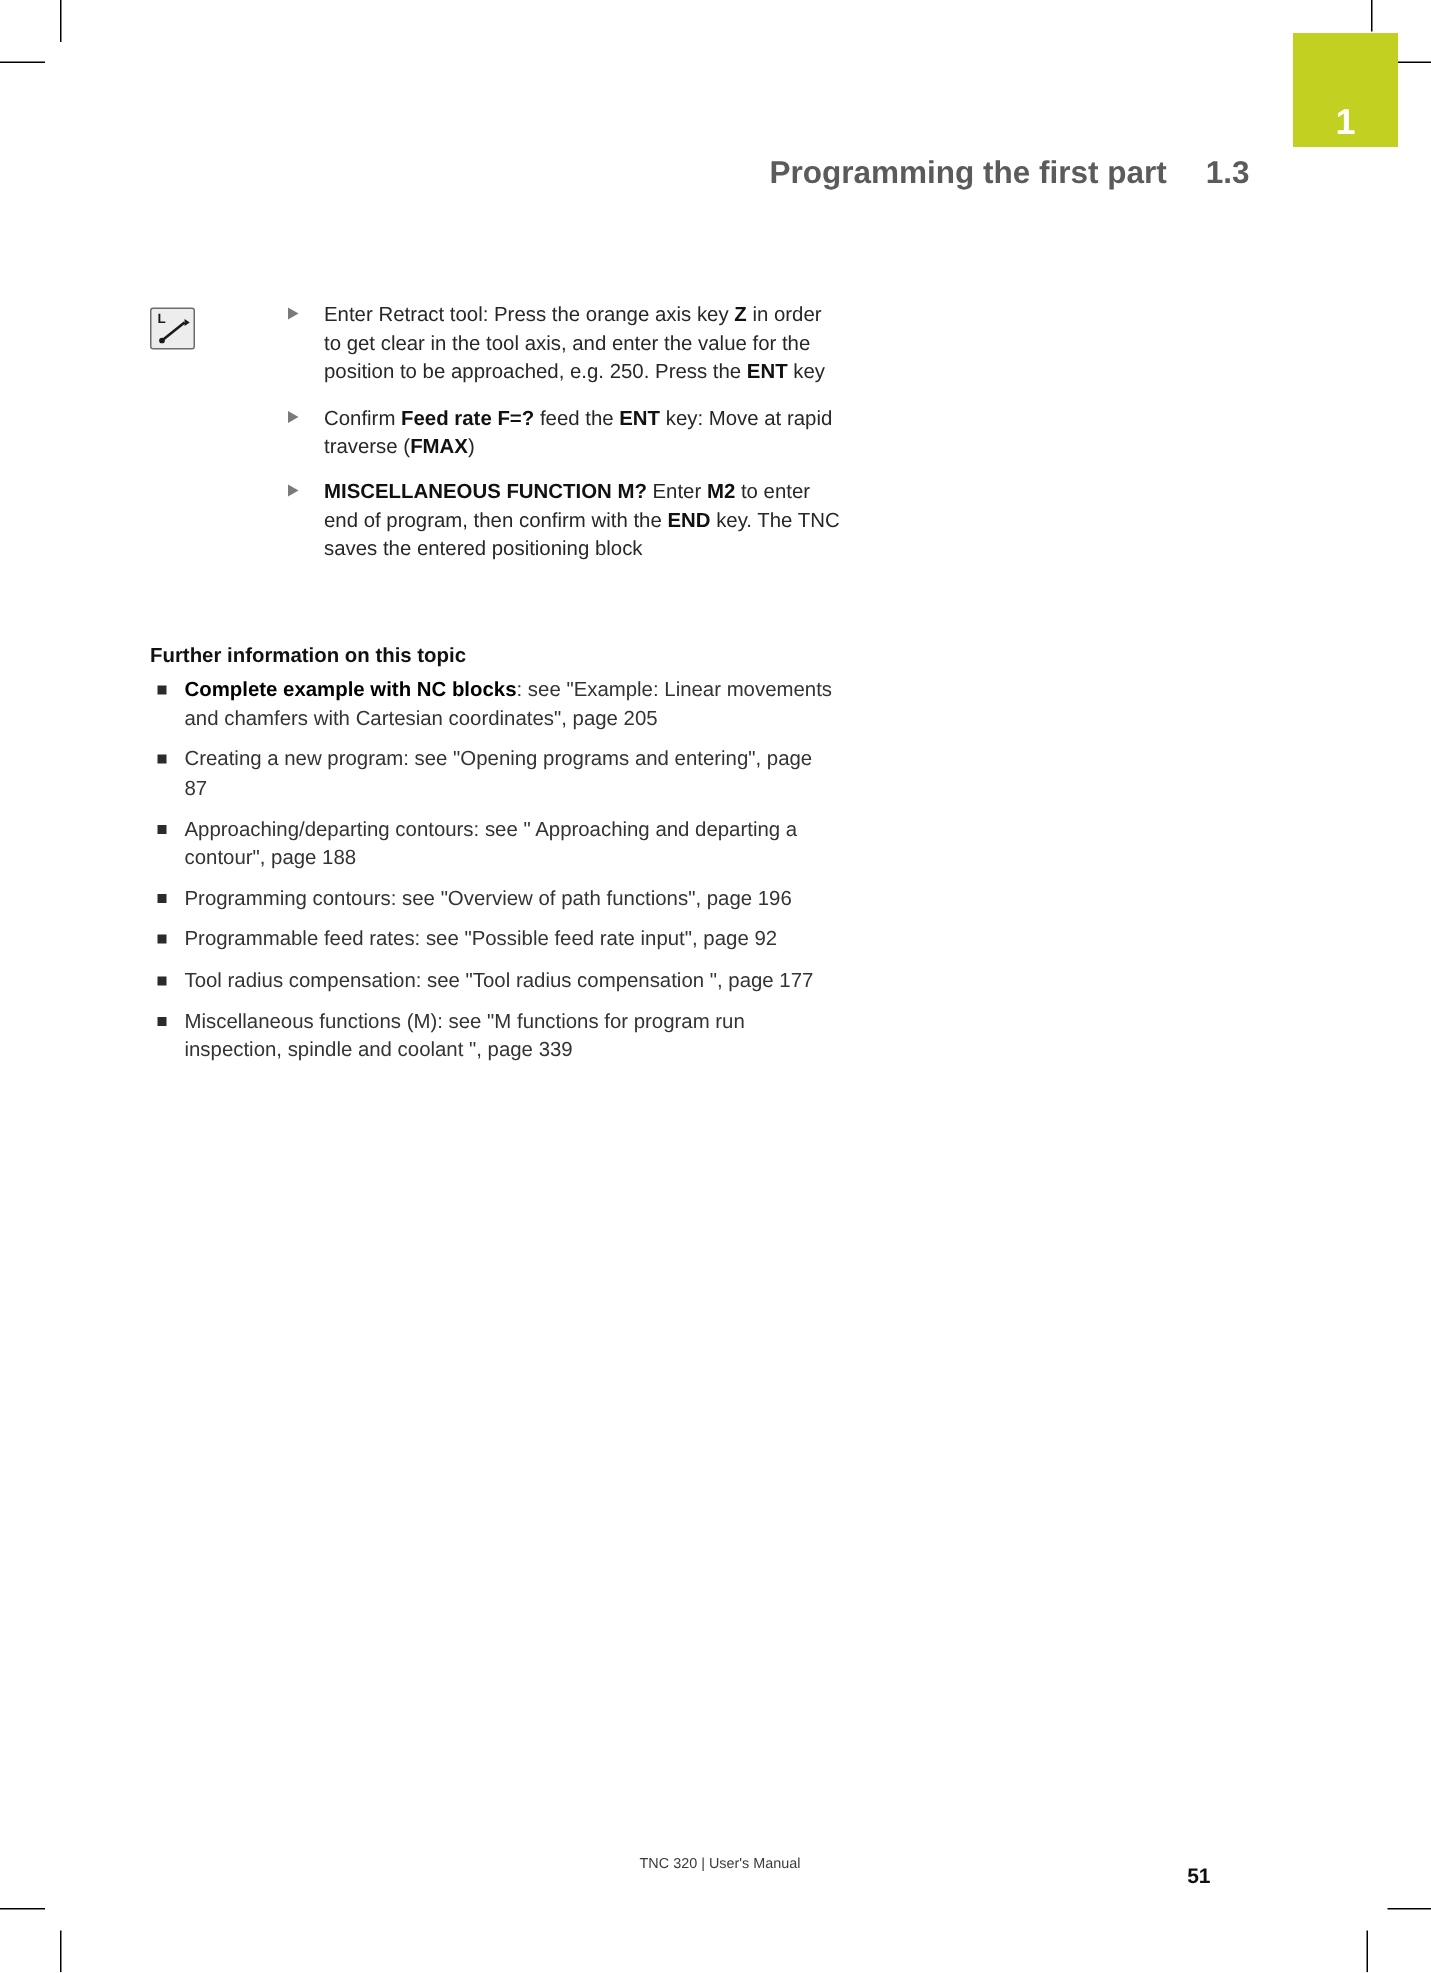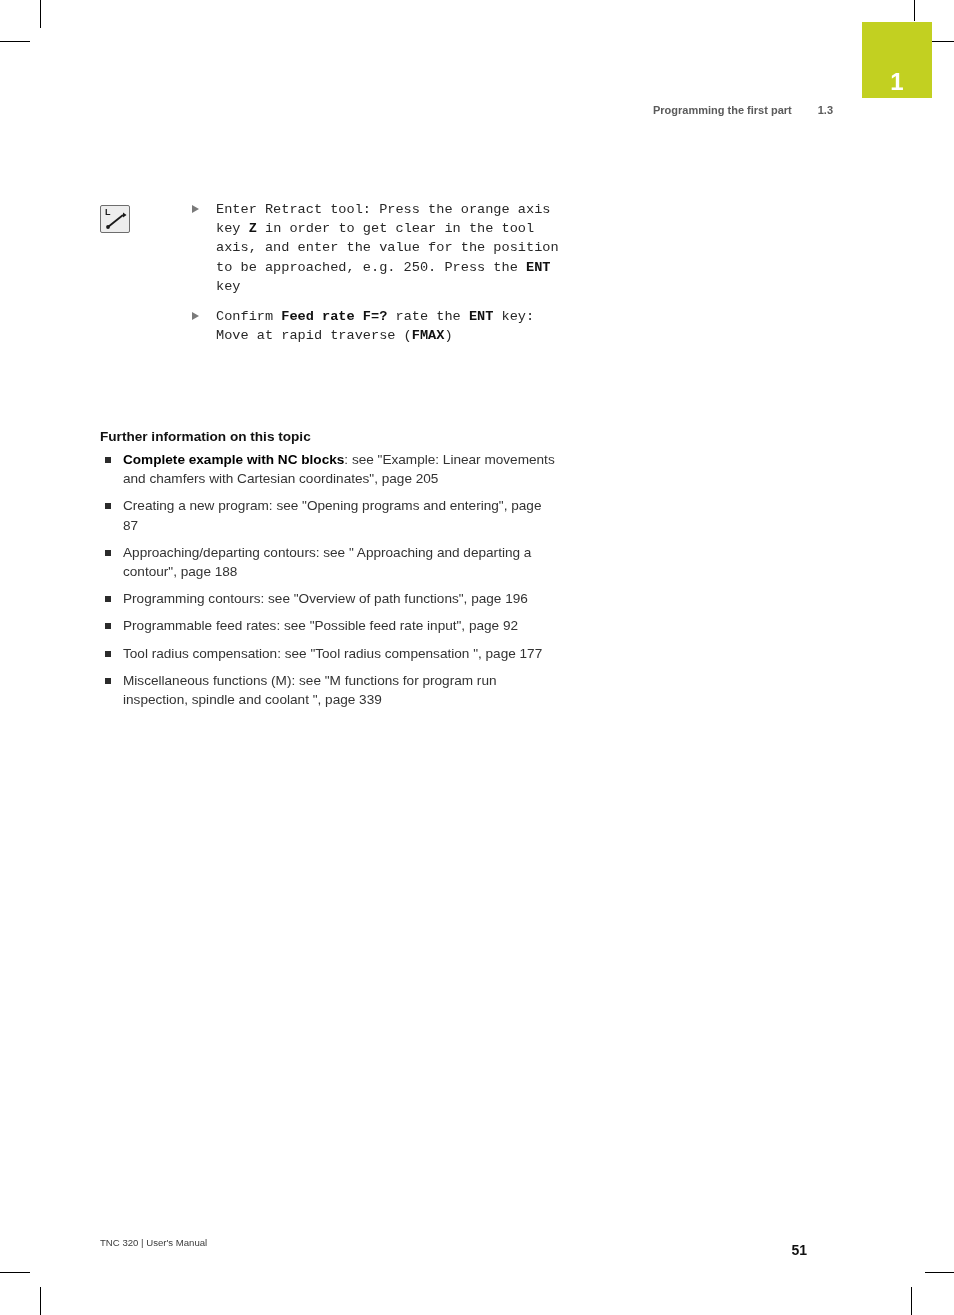--- a/index.html
+++ b/index.html
@@ -50,21 +50,21 @@
   }
 
   
   #running-header {
     position: absolute;
     left: 0;
     top: 104px;
     width: 833px;
     text-align: right;
     color: #5b5b5b;
-    font-size: 11px;
+    font-size: 21px;
     font-weight: bold;
     white-space: nowrap;
   }
   #running-header .sect {
     display: inline-block;
     margin-left: 26px;
   }
 
   
   #content {
@@ -112,21 +112,20 @@
     top: 0px;
     width: 368px;
   }
   .proc-item {
     position: relative;
     padding-left: 24px;
     font-size: 13.6px;
     line-height: 19.2px;
     color: #272727;
     margin-bottom: 11px;
-    font-family: Liberation Mono, monospace;
   }
   .proc-item:last-child { margin-bottom: 0; }
   .tri-bullet {
     position: absolute;
     left: 0px;
     top: 5px;
     width: 0;
     height: 0;
     border-left: 7px solid #7a7a7a;
     border-top: 4.5px solid transparent;
@@ -171,20 +170,21 @@
     background: #2b2b2b;
   }
   .info-item b { font-weight: bold; color: #000000; }
 
   
   #footer {
     position: absolute;
     left: 100px;
     top: 1236px;
     width: 760px;
+    text-align: center;
   }
   #footer-text {
     font-size: 9.6px;
     line-height: 13.5px;
     color: #3b3b3b;
     font-family: "Liberation Sans", sans-serif;
   }
   #footer-text div { white-space: nowrap; }
   #page-number {
     position: absolute;
@@ -228,21 +228,22 @@
         <svg width="30" height="28" viewBox="0 0 30 28">
           <line x1="7" y1="21" x2="22" y2="9" stroke="#1a1a1a" stroke-width="1.8"></line>
           <circle cx="7" cy="21" r="1.9" fill="#1a1a1a"></circle>
           <path d="M 22 6.6 L 25.5 9 L 22 11.4 Z" fill="#1a1a1a"></path>
         </svg>
       </span>
     </div>
 
     <div id="procedure-list">
         <div class="proc-item"><span class="tri-bullet"></span><span>Enter Retract tool: Press the orange axis key </span><b>Z</b><span> in order to get clear in the tool axis, and enter the value for the position to be approached, e.g. 250. Press the </span><b>ENT</b><span> key</span></div>
-        <div class="proc-item"><span class="tri-bullet"></span><span>Confirm </span><b>Feed rate F=?</b><span> rate the </span><b>ENT</b><span> key: Move at rapid traverse (</span><b>FMAX</b><span>)</span></div>
+        <div class="proc-item"><span class="tri-bullet"></span><span>Confirm </span><b>Feed rate F=?</b><span> feed the </span><b>ENT</b><span> key: Move at rapid traverse (</span><b>FMAX</b><span>)</span></div>
+        <div class="proc-item"><span class="tri-bullet"></span><b>MISCELLANEOUS FUNCTION M?</b><span> Enter </span><b>M2</b><span> to enter end of program, then confirm with the </span><b>END</b><span> key. The TNC saves the entered positioning block</span></div>
       </div>
 
     <div id="further-heading">Further information on this topic</div>
 
     <div id="further-list">
         <div class="info-item"><span class="sq-bullet"></span><b>Complete example with NC blocks</b><span>: see "Example: Linear movements and chamfers with Cartesian coordinates", page 205</span></div>
         <div class="info-item"><span class="sq-bullet"></span><span>Creating a new program: see "Opening programs and entering", page 87</span></div>
         <div class="info-item"><span class="sq-bullet"></span><span>Approaching/departing contours: see " Approaching and departing a contour", page 188</span></div>
         <div class="info-item"><span class="sq-bullet"></span><span>Programming contours: see "Overview of path functions", page 196</span></div>
         <div class="info-item"><span class="sq-bullet"></span><span>Programmable feed rates: see "Possible feed rate input", page 92</span></div>

